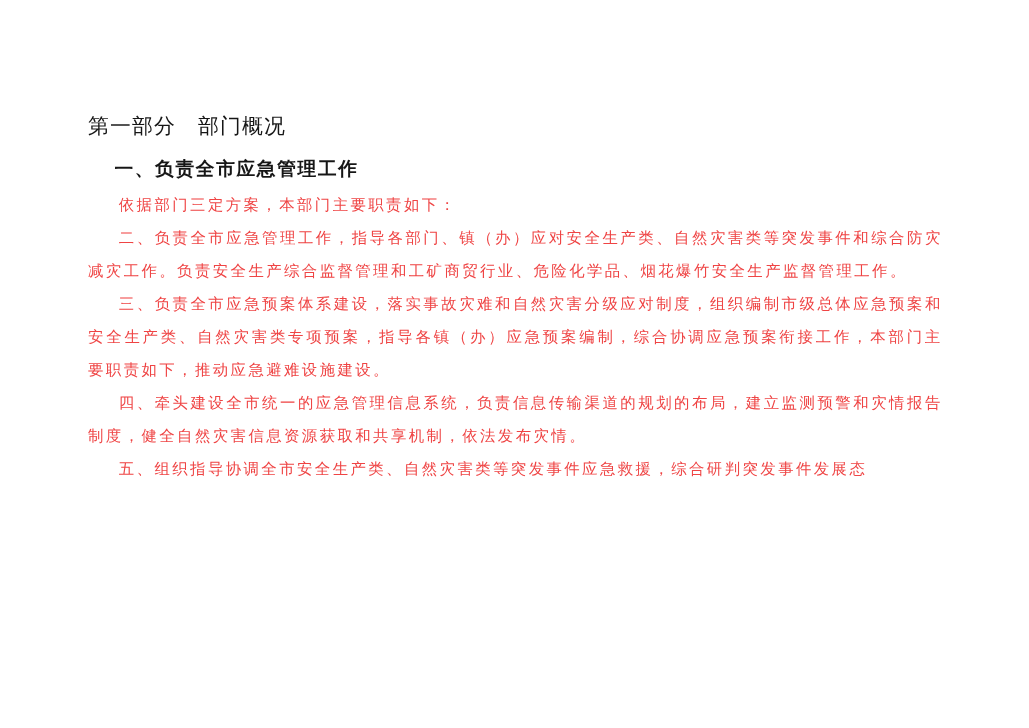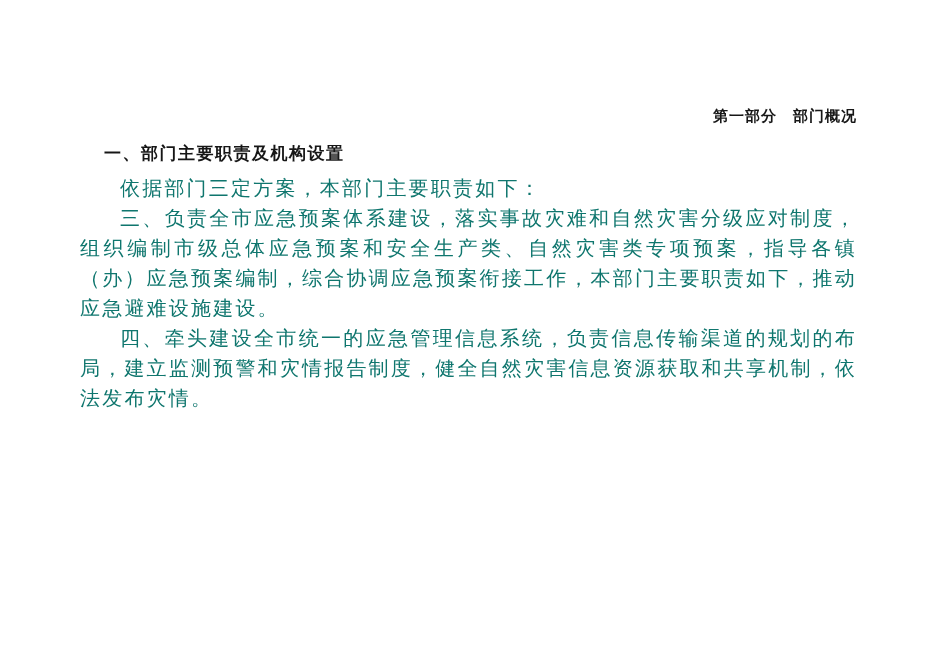--- a/index.html
+++ b/index.html
@@ -14,55 +14,57 @@
     background: #ffffff;
     overflow: hidden;
     color: #1b1b1b;
     font-family: "Liberation Serif", "DejaVu Serif", serif;
   }
   .content {
     padding: 103px 78px 0 80px;
   }
   .doc-title {
     margin: 0 0 12px 0;
-    text-align: right;
-    font-size: 15px;
+    text-align: left;
+    font-size: 19px;
     line-height: 26px;
-    font-weight: 700;
+    font-weight: 400;
     letter-spacing: 1px;
     color: #161616;
   }
   .section-heading {
     margin: 0 0 7px 0;
     font-size: 17px;
     line-height: 25px;
     font-weight: 700;
     text-indent: 24px;
     letter-spacing: 1.5px;
     color: #161616;
   }
   p.body-para {
     margin: 0;
-    font-size: 20px;
+    font-size: 14px;
     line-height: 30px;
     letter-spacing: 2.2px;
     text-indent: 2em;
     text-align: justify;
     text-justify: inter-ideograph;
     word-break: break-all;
-    color: #0f766e;
+    color: #ef4444;
   }
   p.intro-para {
     text-align: left;
   }
 </style>
 </head>
 <body>
 
 <div class="page">
   <div class="content">
     <h1 class="doc-title">第一部分　部门概况</h1>
-    <h2 class="section-heading">一、部门主要职责及机构设置</h2>
+    <h2 class="section-heading">一、负责全市应急管理工作</h2>
     <p class="body-para intro-para">依据部门三定方案，本部门主要职责如下：</p>
+    <p class="body-para">二、负责全市应急管理工作，指导各部门、镇（办）应对安全生产类、自然灾害类等突发事件和综合防灾减灾工作。负责安全生产综合监督管理和工矿商贸行业、危险化学品、烟花爆竹安全生产监督管理工作。</p>
     <p class="body-para">三、负责全市应急预案体系建设，落实事故灾难和自然灾害分级应对制度，组织编制市级总体应急预案和安全生产类、自然灾害类专项预案，指导各镇（办）应急预案编制，综合协调应急预案衔接工作，本部门主要职责如下，推动应急避难设施建设。</p>
     <p class="body-para">四、牵头建设全市统一的应急管理信息系统，负责信息传输渠道的规划的布局，建立监测预警和灾情报告制度，健全自然灾害信息资源获取和共享机制，依法发布灾情。</p>
+    <p class="body-para">五、组织指导协调全市安全生产类、自然灾害类等突发事件应急救援，综合研判突发事件发展态</p>
   </div>
 </div>
 
 </body></html>

